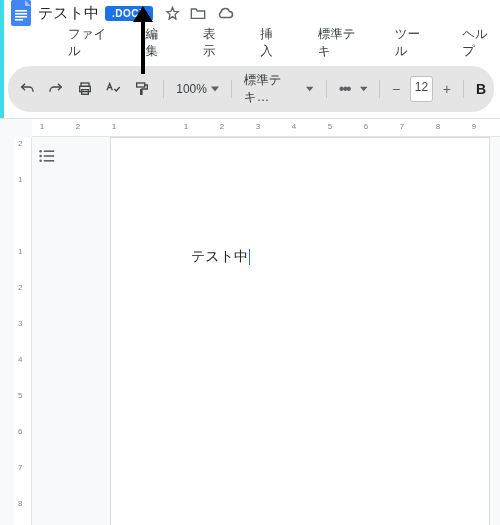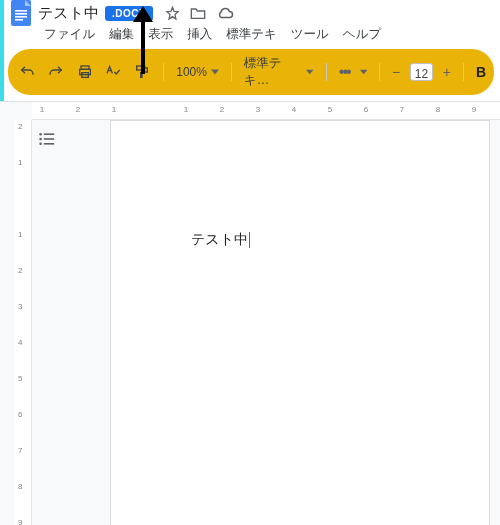--- a/index.html
+++ b/index.html
@@ -35,27 +35,27 @@
     padding: 2px 7px; border-radius: 3px; letter-spacing: 0.5px;
   }
   .title-icons { display: flex; align-items: center; gap: 10px; margin-left: 6px; color: #5f6368; }
   .title-icons span { cursor: pointer; display: inline-flex; }
 
   .menu-row {
     display: flex; align-items: center; gap: 14px;
     padding: 2px 0 4px 34px;
     font-size: 12.5px; color: #3c4043;
   }
-  .menu-row span { cursor: pointer; }
+  .menu-row span { cursor: pointer; margin-left: 24px; }
 
   
   .toolbar {
     display: flex; align-items: center; gap: 10px;
     padding: 6px 8px 6px 10px;
-    background: #eab308;
+    background: #e5e5e5;
     border-radius: 22px;
     margin: 2px 6px 6px 8px;
     color: #444746;
     justify-content: space-between;
   }
   .tb-btn {
     display: inline-flex; align-items: center; justify-content: center;
     width: 20px; height: 20px; cursor: pointer;
   }
   .tb-sep { width: 1px; height: 18px; background: #c7c7c7; margin: 0 2px; }
@@ -63,21 +63,21 @@
     display: flex; align-items: center; gap: 4px;
     font-size: 12px; color: #3c4043; cursor: pointer;
   }
   .style-dropdown {
     display: flex; align-items: center; gap: 4px;
     font-size: 12.5px; color: #3c4043; cursor: pointer;
   }
   .three-dots { font-size: 16px; letter-spacing: -2px; color: #5f6368; cursor: pointer; }
   .dash { font-size: 14px; color: #5f6368; }
   .fontsize-box {
-    display: inline-block; width: 24px; height: 18px;
+    display: inline-block; width: 24px; height: 26px;
     border: 1px solid #c0c0c0; border-radius: 3px;
     text-align: center; font-size: 12px; line-height: 20px;
     background: #fff;
   }
   .plus { font-size: 14px; color: #5f6368; cursor: pointer; }
   .bold { font-size: 14px; font-weight: 700; color: #202124; cursor: pointer; }
 
   
   .workspace {
     position: relative;

